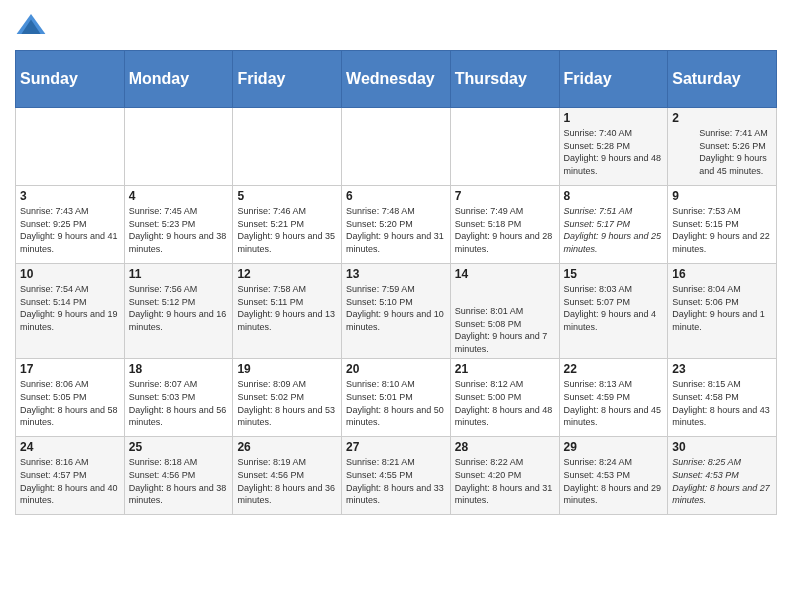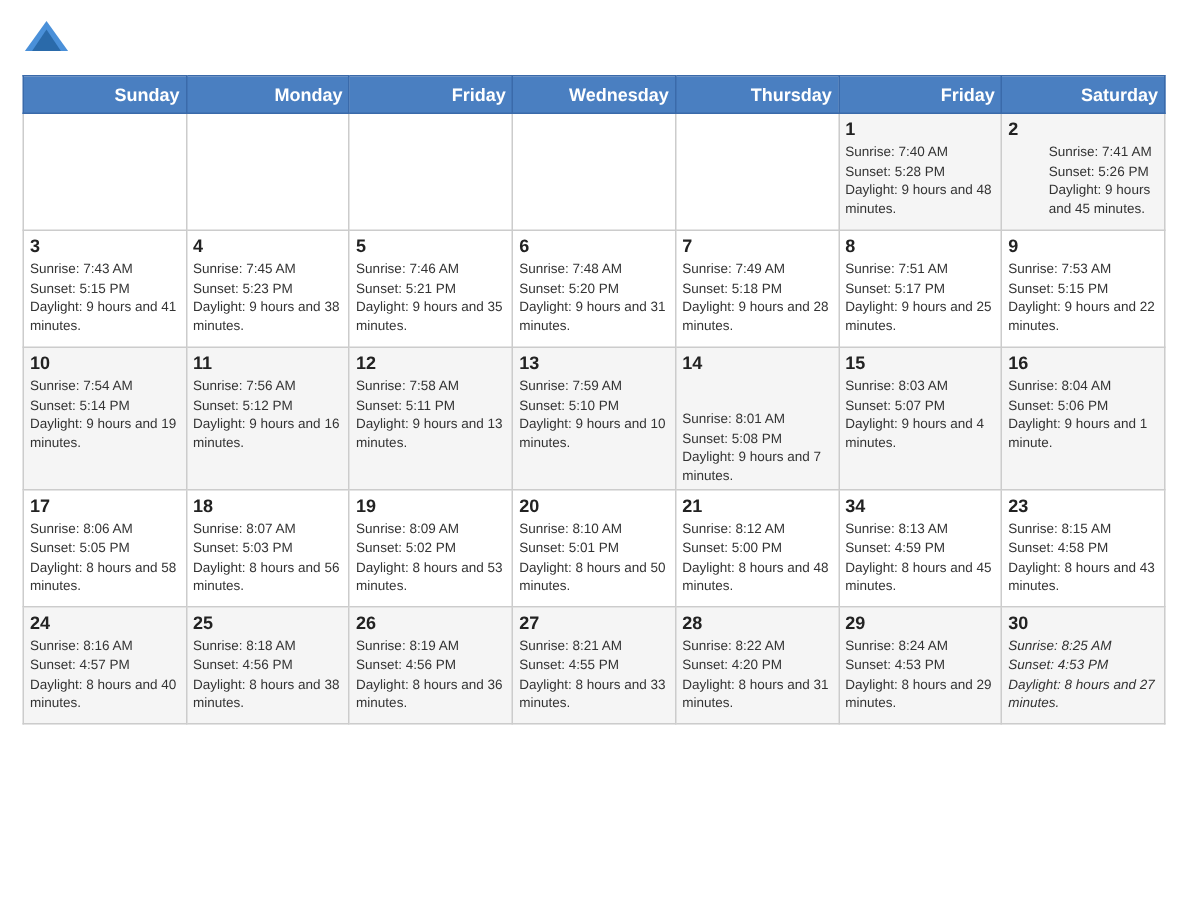--- a/index.html
+++ b/index.html
@@ -51,24 +51,24 @@
       color: #444;
     }
     table {
       width: 100%;
       border-collapse: collapse;
       table-layout: fixed;
     }
     thead tr th {
       background: #4a7fc1;
       color: #fff;
-      font-size: 12px;
+      font-size: 16px;
       font-weight: bold;
-      padding: 5px 4px;
-      text-align: right;
+      padding: 19px 4px;
+      text-align: left;
       border: 1px solid #3a6aaa;
     }
     tbody tr td {
       border: 1px solid #ccc;
       vertical-align: top;
       padding: 3px 4px;
       font-size: 9.5px;
       color: #222;
       height: 78px;
       background: #fff;
@@ -141,21 +141,21 @@
             <span class="day-num">2</span>
             <div class="day-info" style="white-space: pre-line; margin-left: 27px;">Sunrise: 7:41 AM
 Sunset: 5:26 PM
 Daylight: 9 hours and 45 minutes.</div>
           </td>
         </tr>
         <tr>
           <td>
             <span class="day-num">3</span>
             <div class="day-info" style="white-space: pre-line;">Sunrise: 7:43 AM
-Sunset: 5:15 PM
+Sunset: 9:25 PM
 Daylight: 9 hours and 41 minutes.</div>
           </td>
           <td>
             <span class="day-num">4</span>
             <div class="day-info" style="white-space: pre-line;">Sunrise: 7:45 AM
 Sunset: 5:23 PM
 Daylight: 9 hours and 38 minutes.</div>
           </td>
           <td>
             <span class="day-num">5</span>
@@ -170,21 +170,21 @@
 Daylight: 9 hours and 31 minutes.</div>
           </td>
           <td>
             <span class="day-num">7</span>
             <div class="day-info" style="white-space: pre-line;">Sunrise: 7:49 AM
 Sunset: 5:18 PM
 Daylight: 9 hours and 28 minutes.</div>
           </td>
           <td>
             <span class="day-num">8</span>
-            <div class="day-info" style="white-space: pre-line;">Sunrise: 7:51 AM
+            <div class="day-info" style="white-space: pre-line; font-style: italic;">Sunrise: 7:51 AM
 Sunset: 5:17 PM
 Daylight: 9 hours and 25 minutes.</div>
           </td>
           <td>
             <span class="day-num">9</span>
             <div class="day-info" style="white-space: pre-line;">Sunrise: 7:53 AM
 Sunset: 5:15 PM
 Daylight: 9 hours and 22 minutes.</div>
           </td>
         </tr>
@@ -257,21 +257,21 @@
 Sunset: 5:01 PM
 Daylight: 8 hours and 50 minutes.</div>
           </td>
           <td>
             <span class="day-num">21</span>
             <div class="day-info" style="white-space: pre-line;">Sunrise: 8:12 AM
 Sunset: 5:00 PM
 Daylight: 8 hours and 48 minutes.</div>
           </td>
           <td>
-            <span class="day-num">34</span>
+            <span class="day-num">22</span>
             <div class="day-info" style="white-space: pre-line;">Sunrise: 8:13 AM
 Sunset: 4:59 PM
 Daylight: 8 hours and 45 minutes.</div>
           </td>
           <td>
             <span class="day-num">23</span>
             <div class="day-info" style="white-space: pre-line;">Sunrise: 8:15 AM
 Sunset: 4:58 PM
 Daylight: 8 hours and 43 minutes.</div>
           </td>

